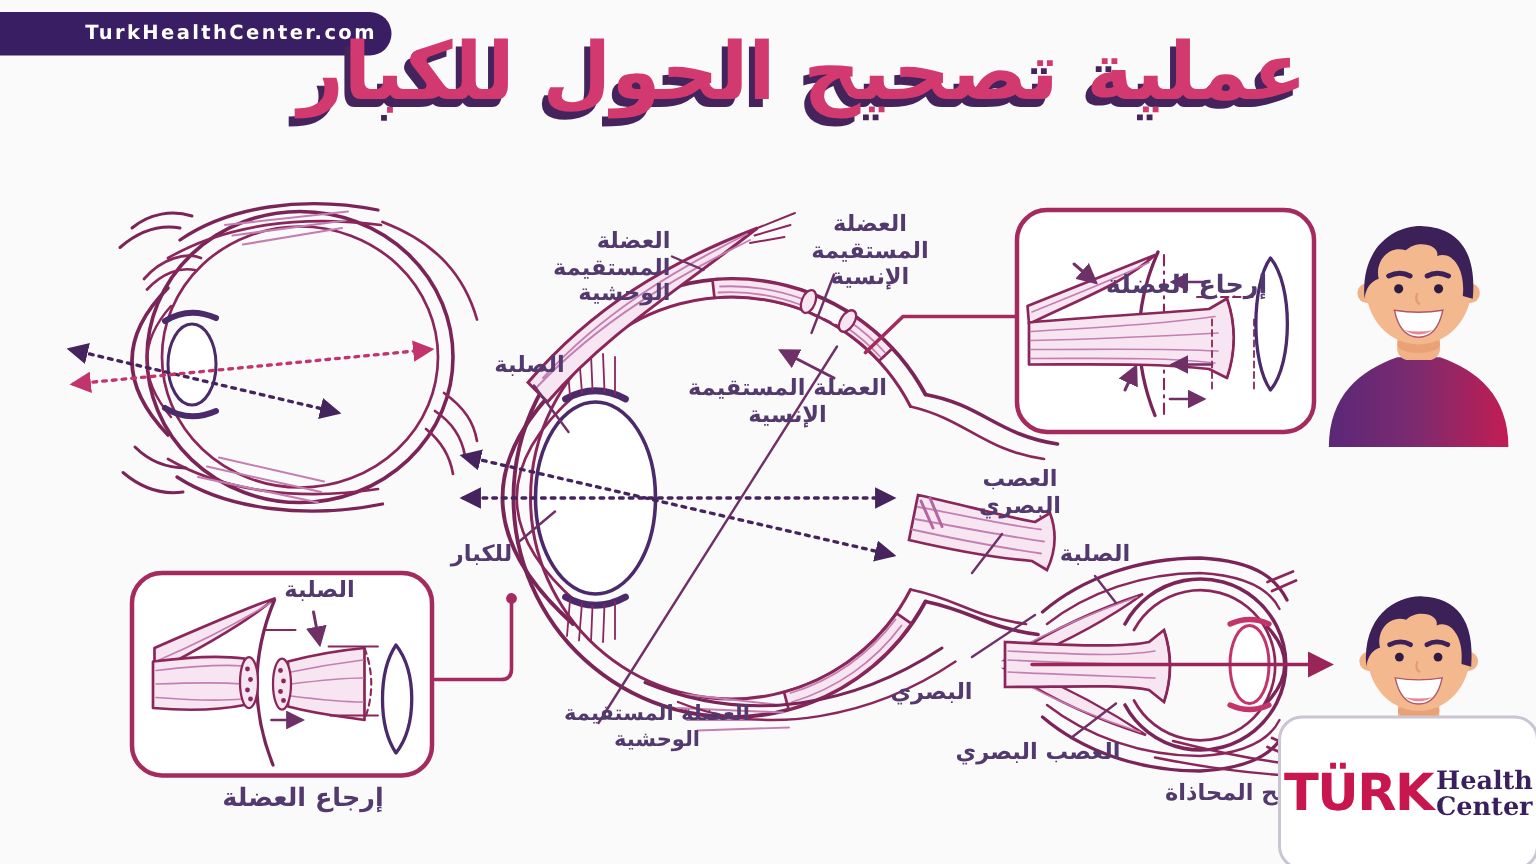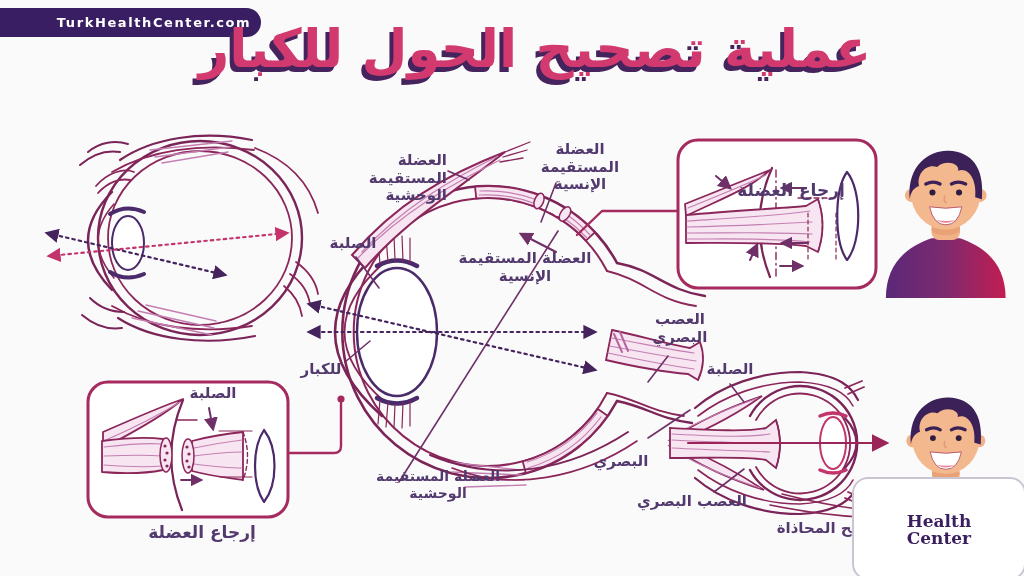--- a/index.html
+++ b/index.html
@@ -286,19 +286,20 @@
 <div class="lbl big" style="left:733px;top:144px;width:116px;margin-top:36px;">إرجاع العضلة</div>
 
 <div class="lbl" style="left:188px;top:385px;width:50px;">الصلبة</div>
 <div class="lbl big" style="left:138px;top:522px;width:128px;">إرجاع العضلة</div>
 
 <div class="lbl" style="left:700px;top:361px;width:60px;">الصلبة</div>
 <div class="lbl" style="left:632px;top:493px;width:120px;">العصب البصري</div>
 <div class="lbl" style="left:768px;top:520px;width:98px;">يح المحاذاة</div>
 
 <div class="logo">
+  <span class="turk">TÜRK</span>
   <span class="hc">
     <span>Health</span>
     <span>Center</span>
   </span>
 </div>
 
 </div>
 
 </body></html>

